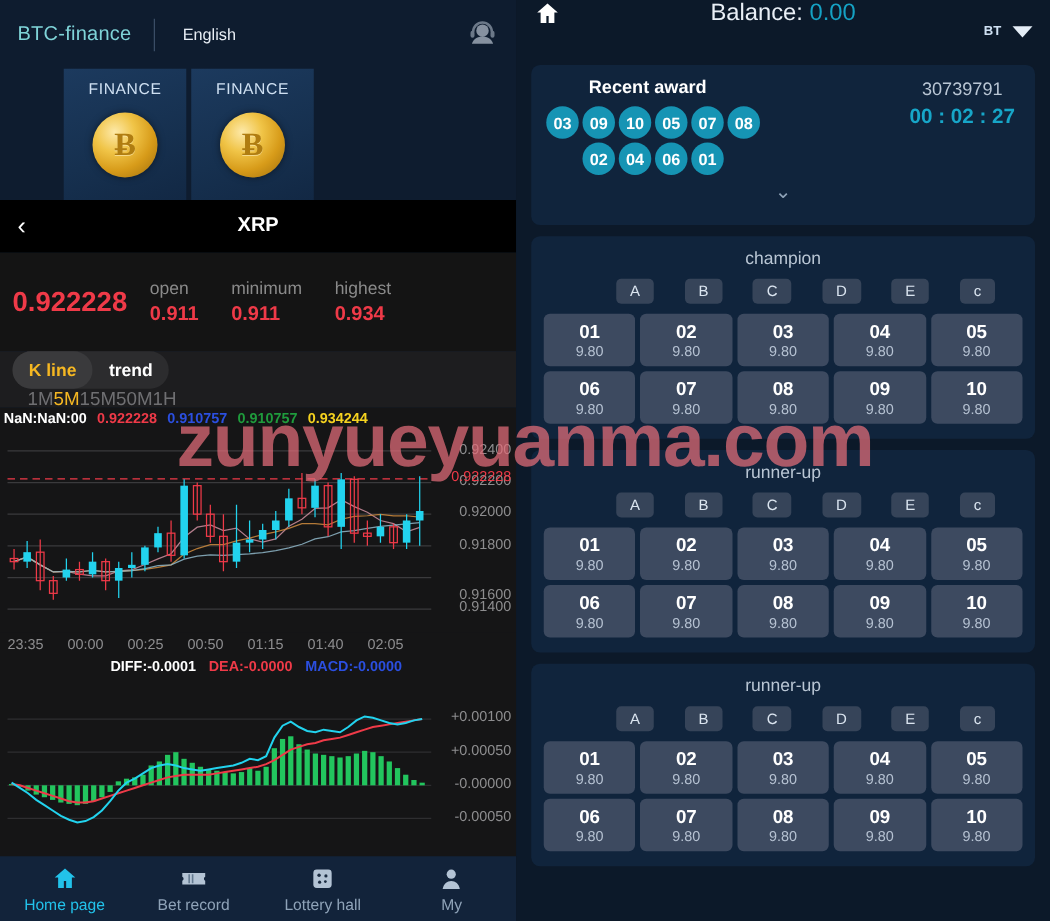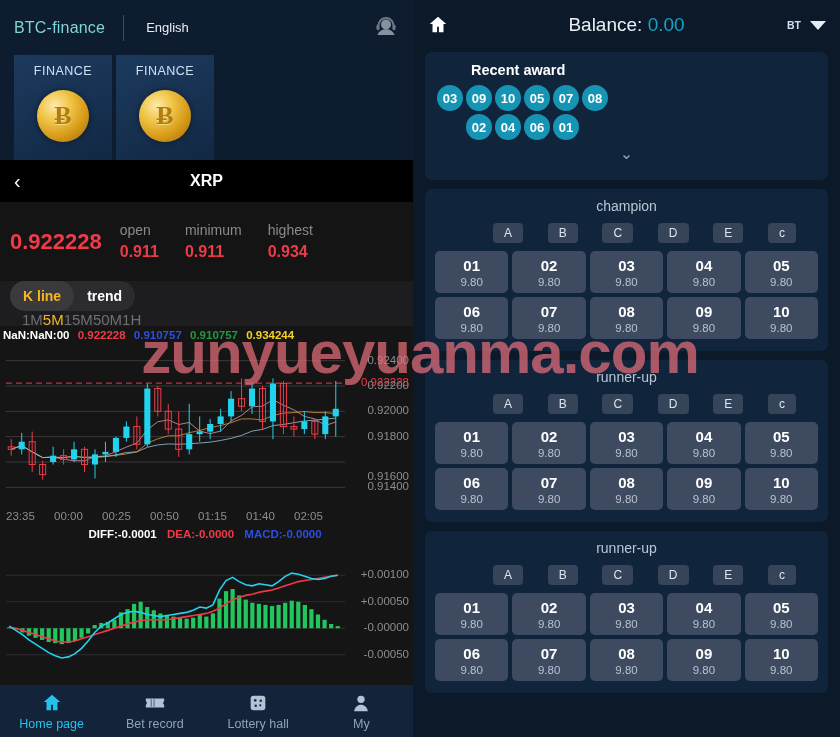--- a/index.html
+++ b/index.html
@@ -9,21 +9,21 @@
   
   .left{width:413px;height:737px;background:#0e1c2f;position:relative;overflow:hidden;}
   .lp-top{height:55px;display:flex;align-items:center;padding:0 14px;box-sizing:border-box;}
   .brand{color:#7fd4d8;font-size:16px;letter-spacing:.2px;}
   .vdiv{width:1px;height:26px;background:#3a4d66;margin:0 22px 0 18px;}
   .lang{color:#e8eef5;font-size:13px;}
   .lp-top-spacer{flex:1;}
   .headset{width:26px;height:26px;position:relative;opacity:.75;}
   .headset svg{display:block;}
 
-  .fin-row{display:flex;gap:4px;padding:0 0 0 14px;}
+  .fin-row{display:flex;gap:4px;padding:0 0 0 14px;margin-left:37px;}
   .fin-card{width:98px;height:105px;background:linear-gradient(160deg,#1c3a5e 0%,#16304f 60%,#122844 100%);
             display:flex;flex-direction:column;align-items:center;padding-top:9px;box-sizing:border-box;}
   .fin-card .fl{color:#cfe0f2;font-size:12.5px;letter-spacing:.5px;}
   .coin{width:52px;height:52px;border-radius:50%;margin-top:12px;
         background:radial-gradient(circle at 34% 30%,#fde9a8 0%,#f0c447 32%,#d79b19 62%,#9c6c0d 100%);
         box-shadow:0 0 6px rgba(0,0,0,.5);display:flex;align-items:center;justify-content:center;}
   .coin b{color:#b07d11;font-size:26px;font-family:"Liberation Serif",serif;text-shadow:0 1px 0 rgba(255,240,190,.6);}
 
   .xrp-bar{height:42px;background:#000;display:flex;align-items:center;padding:0 14px;box-sizing:border-box;position:relative;}
   .back-ch{color:#fff;font-size:20px;line-height:1;}
@@ -64,21 +64,21 @@
 
   
   .nav{position:absolute;left:0;bottom:0;width:413px;height:52px;background:#12233a;display:flex;}
   .nav-item{flex:1;display:flex;flex-direction:column;align-items:center;justify-content:center;gap:3px;}
   .nav-item .nl{font-size:12.5px;color:#8fa3b8;}
   .nav-item.active .nl{color:#22c2ea;}
   .nav-ic{width:22px;height:22px;}
 
   
   .right{width:427px;height:737px;background:#0c1929;overflow:hidden;position:relative;}
-  .rp-top{height:50px;display:flex;align-items:center;padding:0 14px;box-sizing:border-box;position:relative;gap:20px;}
+  .rp-top{height:50px;display:flex;padding:0 14px;box-sizing:border-box;position:relative;gap:20px;}
   .home-ic{width:22px;height:22px;}
   .bal{position:absolute;left:0;right:0;text-align:center;font-size:19px;color:#e9eff6;pointer-events:none;}
   .bal b{color:#15a2c4;font-weight:normal;}
   .cur{margin-left:auto;display:flex;align-items:center;gap:9px;z-index:2;}
   .cur .ct{color:#cfe0f2;font-size:10.5px;font-weight:bold;}
   .caret{width:0;height:0;border-left:8px solid transparent;border-right:8px solid transparent;border-top:9px solid #e4edf6;}
 
   .award{margin:2px 12px 0;background:#10243c;border-radius:7px;padding:10px 12px 4px;position:relative;min-height:128px;box-sizing:border-box;}
   .aw-title{color:#fff;font-size:14.5px;font-weight:bold;margin:0 0 7px 34px;}
   .aw-right{position:absolute;right:16px;top:12px;text-align:center;}
@@ -400,20 +400,24 @@
         <b>0.00</b>
       </div>
       <div class="cur">
         <span class="ct">BT</span>
         <span class="caret"></span>
       </div>
     </div>
 
     <div class="award">
       <div class="aw-title">Recent award</div>
+      <div class="aw-right">
+        <div class="aw-issue">30739791</div>
+        <div class="aw-time">00 : 02 : 27</div>
+      </div>
       <div class="balls" id="award-balls">
           <div class="ball">03</div>
           <div class="ball">09</div>
           <div class="ball">10</div>
           <div class="ball">05</div>
           <div class="ball">07</div>
           <div class="ball">08</div>
           <div class="ball r2">02</div>
           <div class="ball">04</div>
           <div class="ball">06</div>

